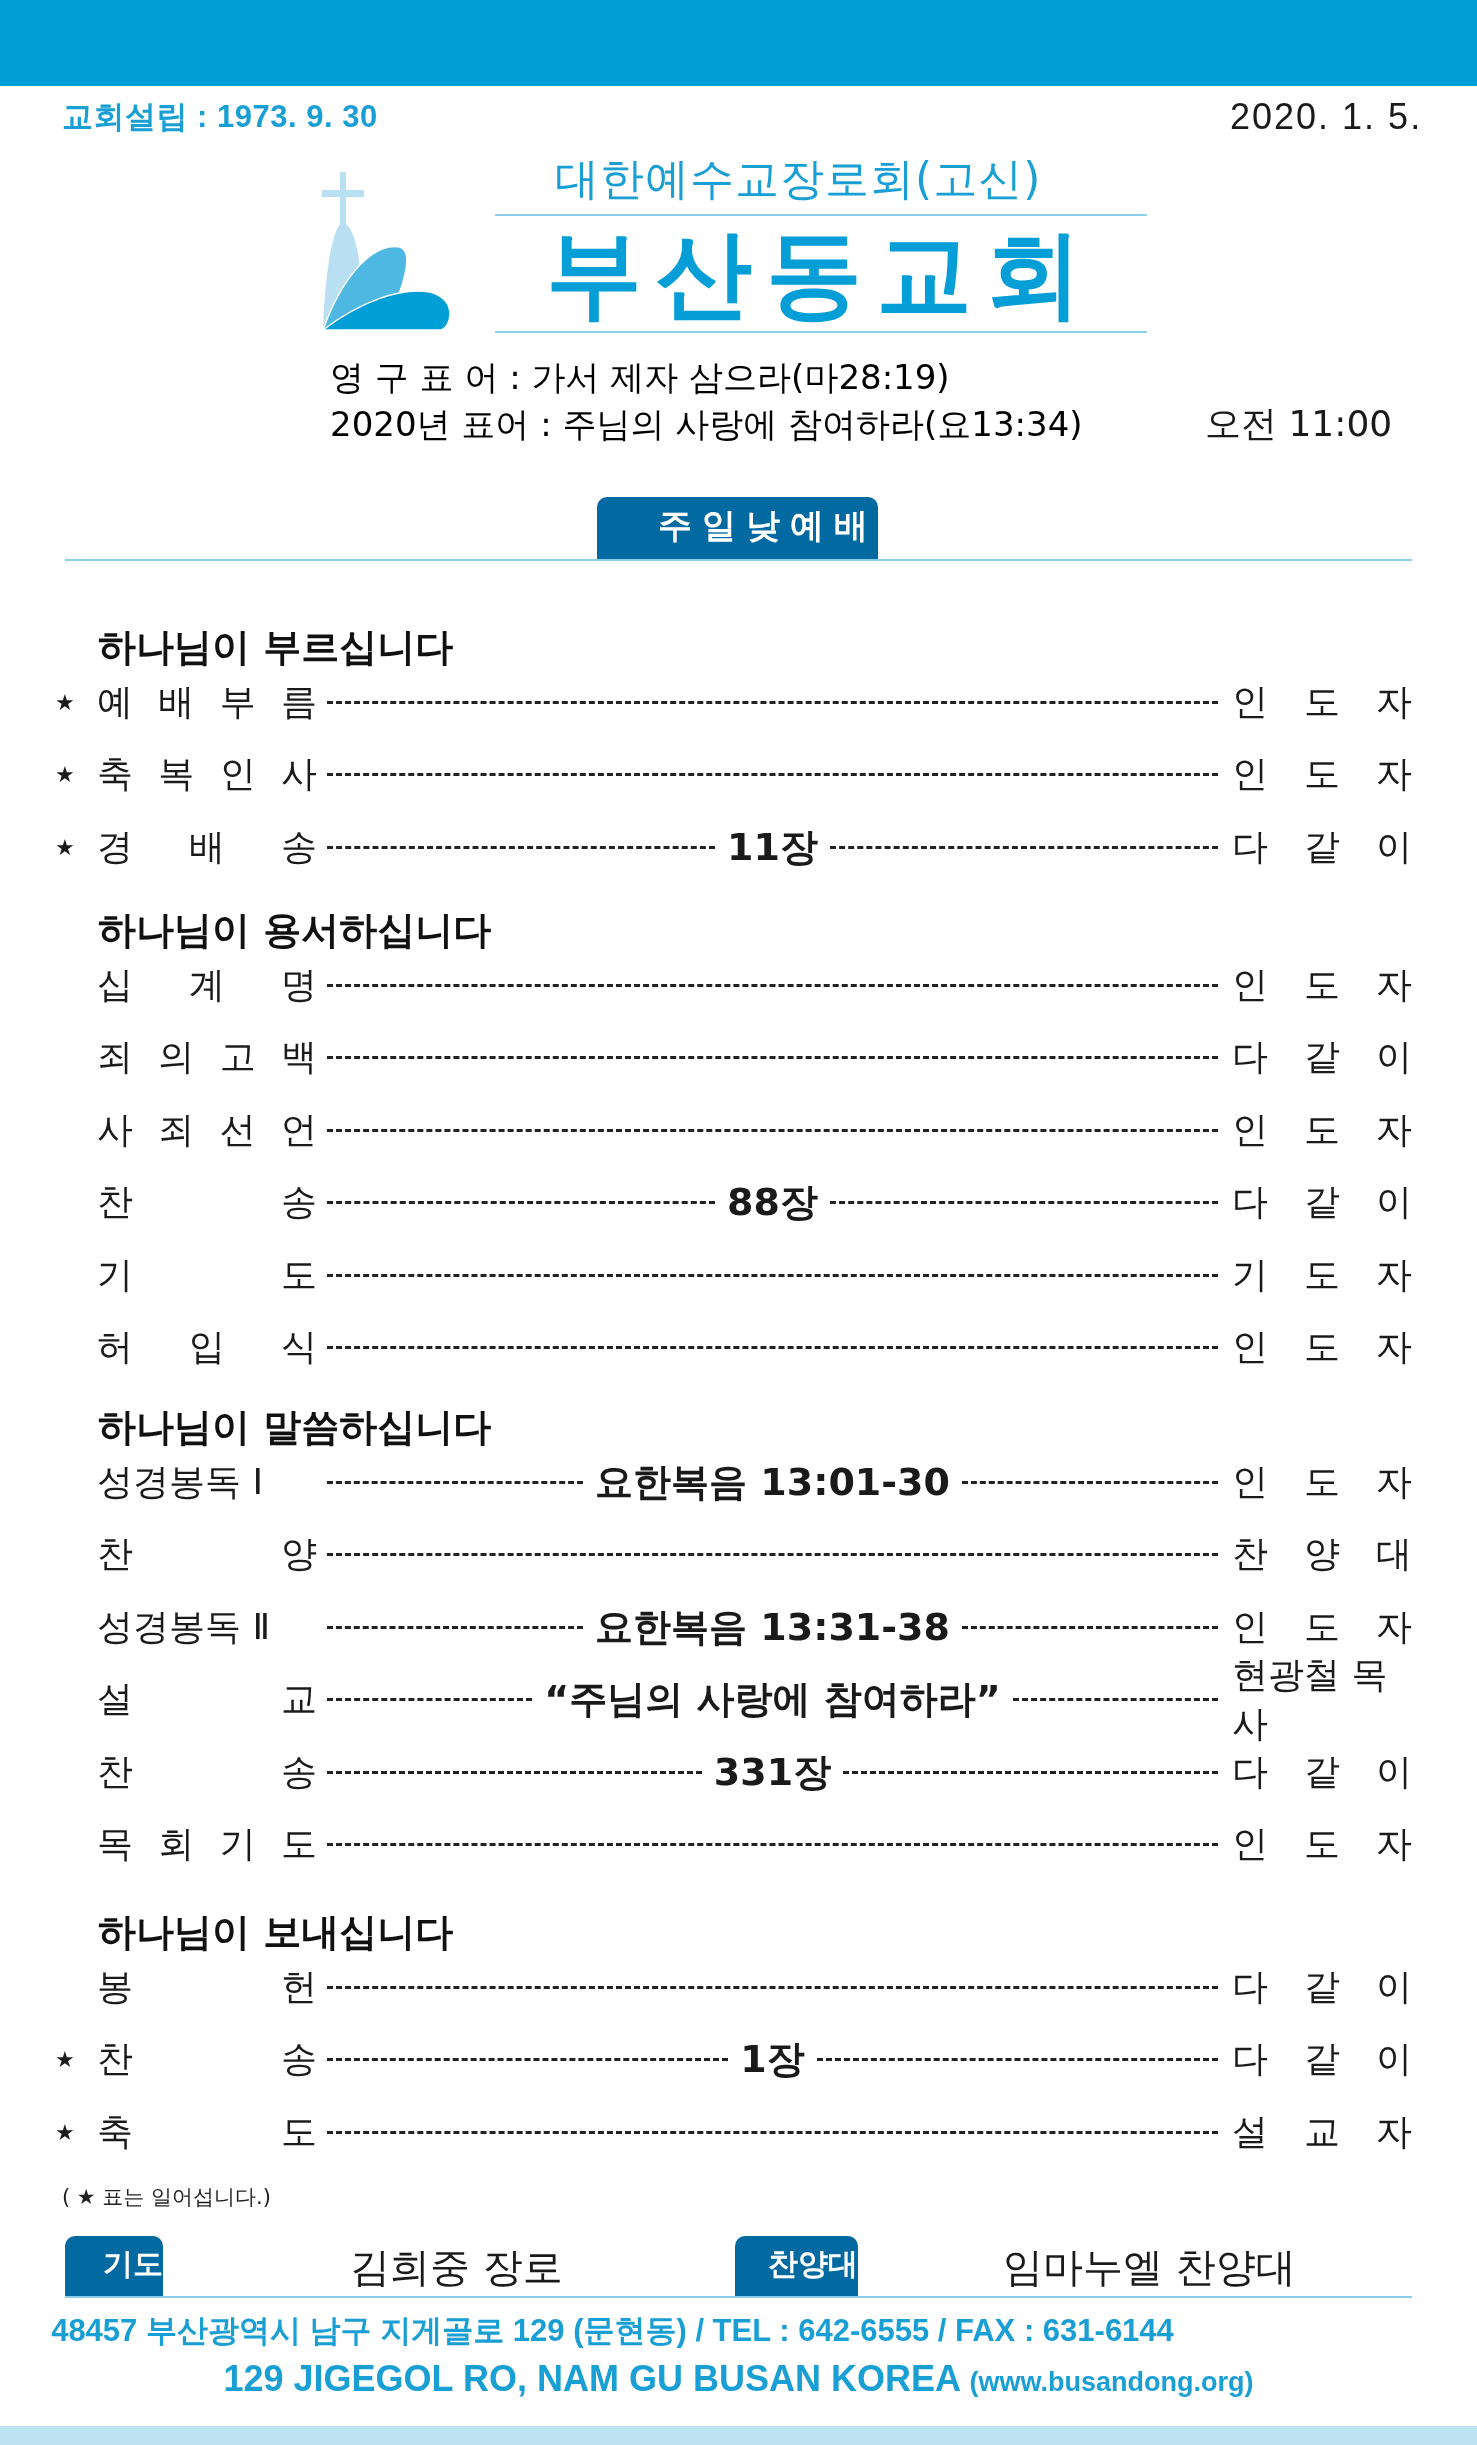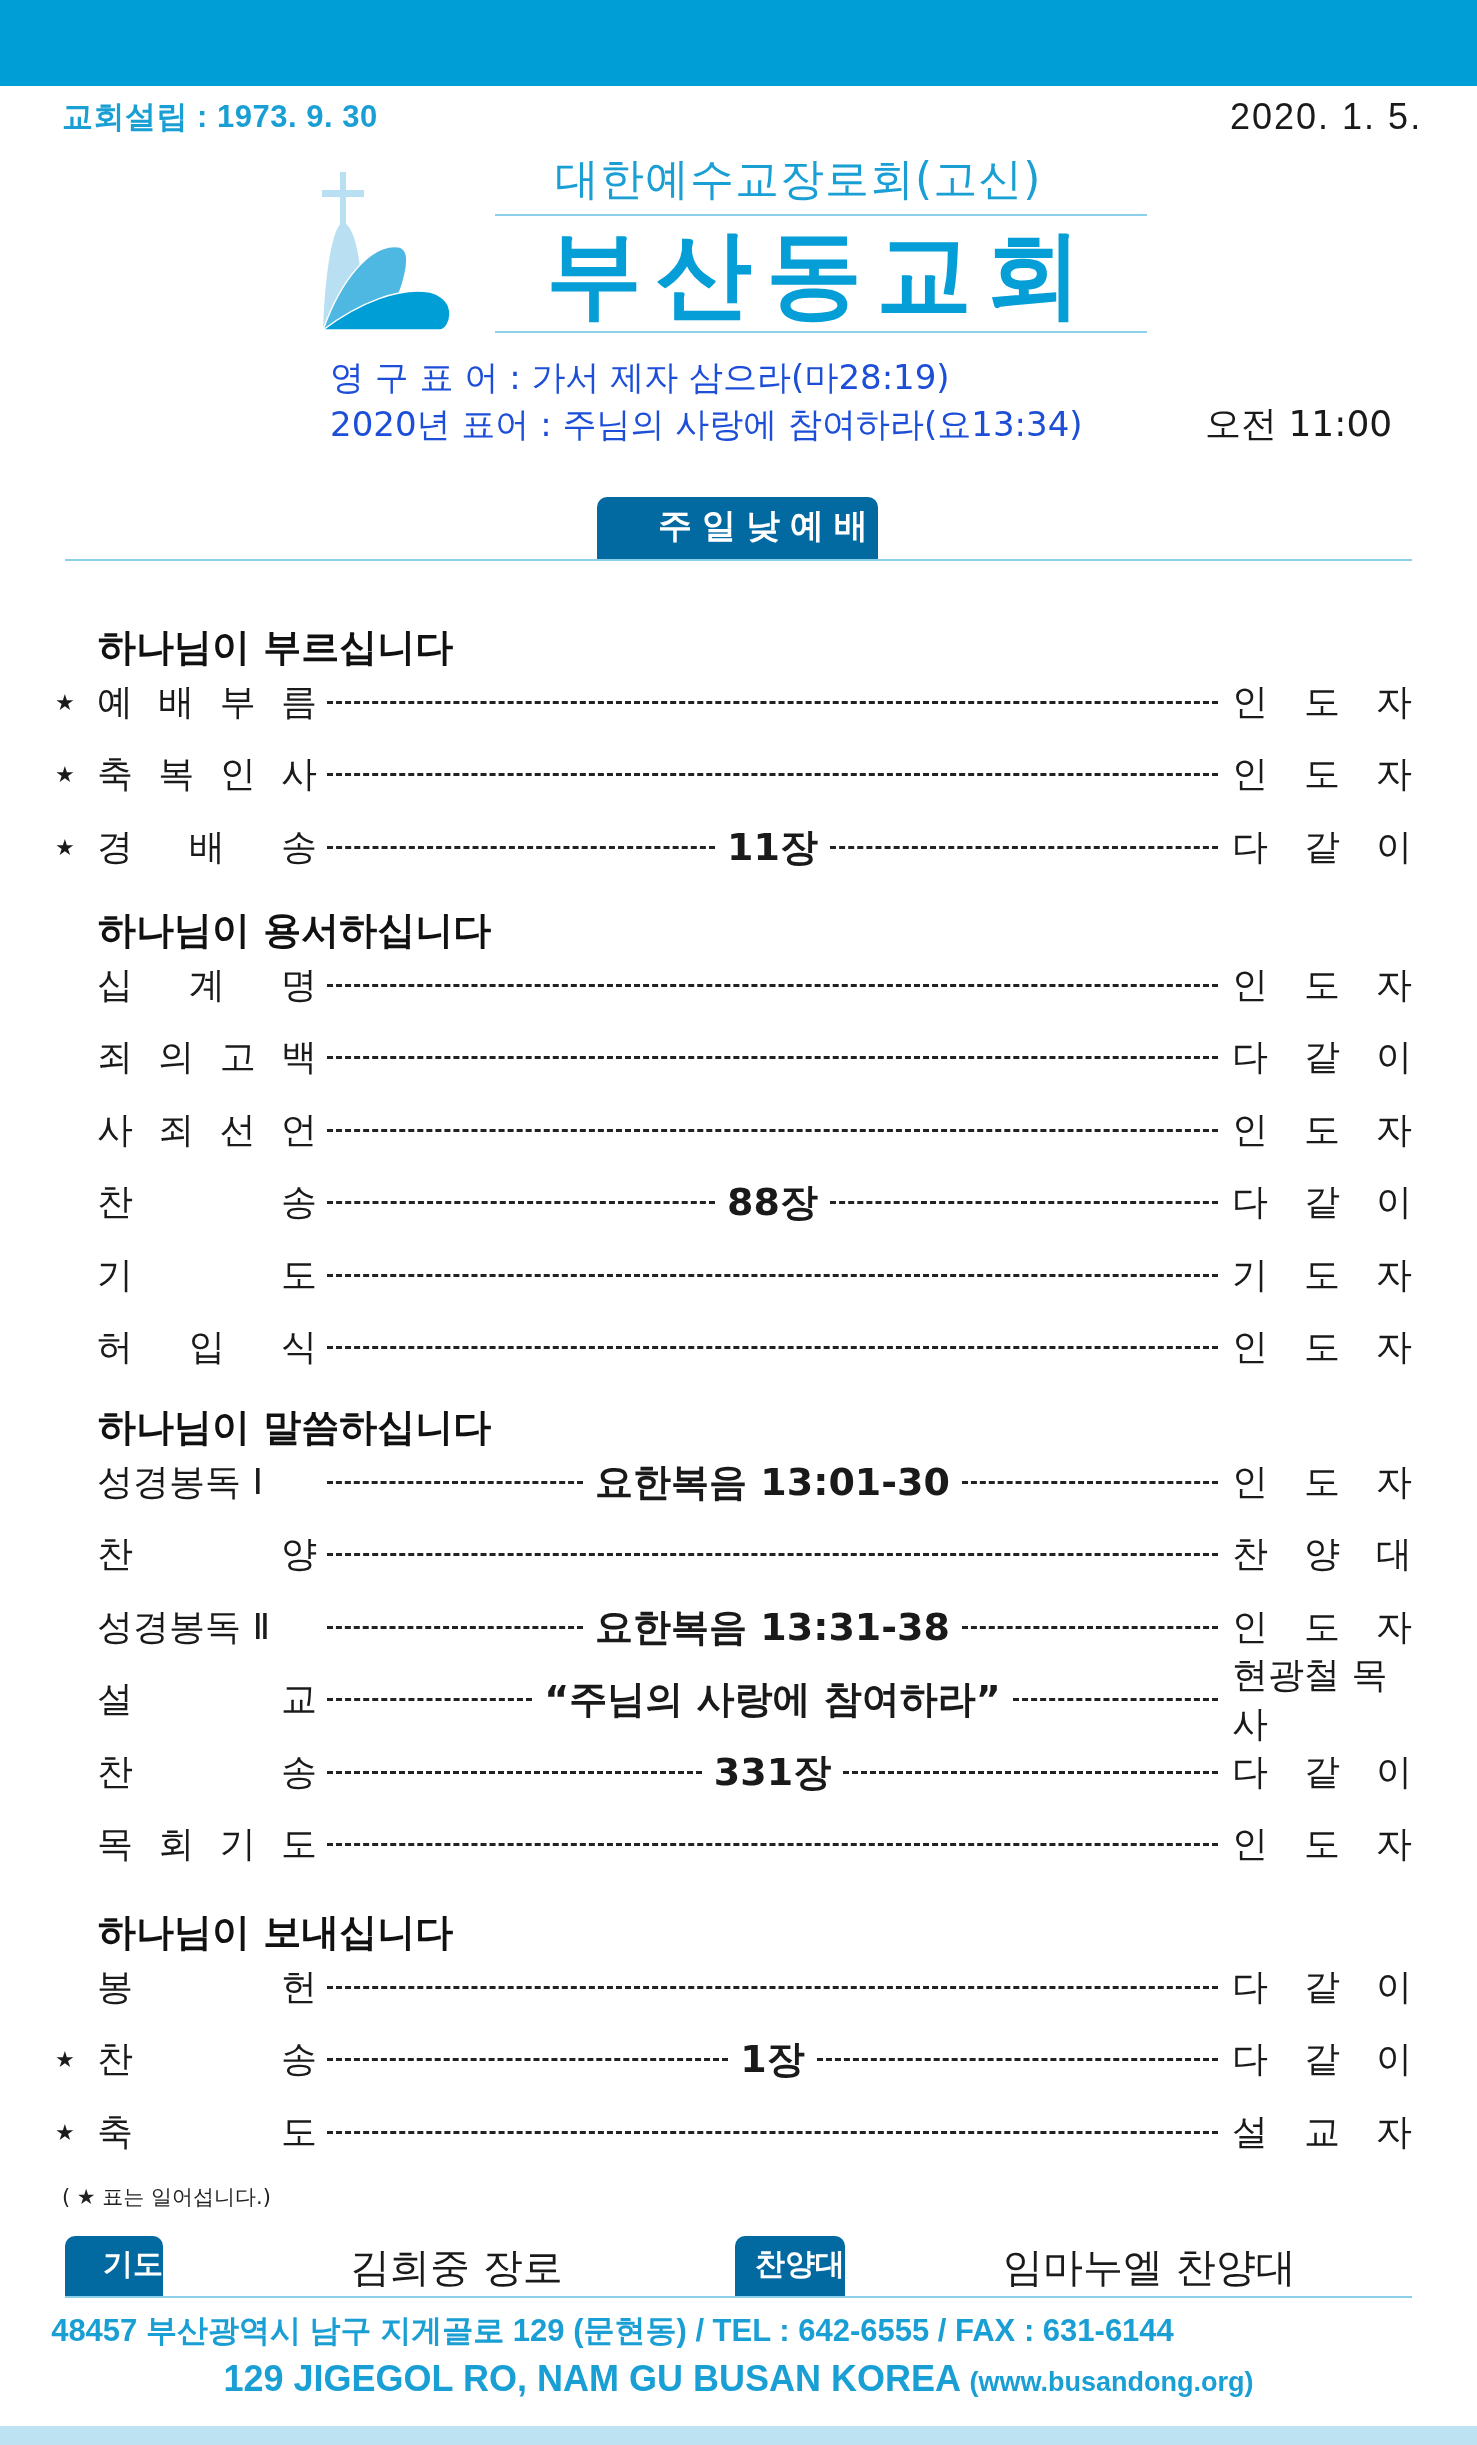--- a/index.html
+++ b/index.html
@@ -8,40 +8,40 @@
       background:#ffffff; font-family:"DejaVu Sans", sans-serif; color:#1a1a1a;
     }
     .abs { position:absolute; }
     .topbar { left:0; top:0; width:1477px; height:86px; background:#009ed6; }
     .founded { left:62px; top:96px; font-size:31px; font-weight:bold; color:#1a9fd4; font-family:"Liberation Sans", sans-serif; letter-spacing:0.5px; }
     .date { left:1205px; top:96px; font-size:36px; color:#1a1a1a; font-family:"Liberation Sans", sans-serif; letter-spacing:2px;margin-left:25px; }
     .logo { left:320px; top:172px; width:148px; height:160px; }
     .denom { left:555px; top:150px; font-size:44px; color:#1a9fd4; font-family:"DejaVu Sans", sans-serif; letter-spacing:1px; }
     .hline { height:2px; background:#8ccfe9; }
     .church-name { left:495px; top:218px; width:652px; height:112px; font-size:96px; font-weight:bold; color:#059ed6; font-family:"DejaVu Sans", sans-serif; letter-spacing:14px; line-height:112px; text-align:center; }
-    .motto { left:330px; font-size:34px; font-family:"DejaVu Sans", sans-serif; color:#1d4ed8; }
+    .motto { left:330px; font-size:34px; font-family:"DejaVu Sans", sans-serif; color:#000000; }
     .motto .lbl { display:inline-block; }
     .time { left:1205px; top:400px; font-size:36px; font-family:"DejaVu Sans", sans-serif; }
     .tab { background:#0369a1; color:#fff; font-weight:bold; border-radius:10px 10px 0 0; text-align:right;font-family:Liberation Mono, monospace; }
     .service-tab { left:597px; top:497px; width:281px; height:63px; font-size:34px; line-height:63px; letter-spacing:10px; }
     .service-line { left:65px; top:559px; width:1347px; height:2px; background:#8ccfe9; }
     .section-title { left:98px; font-size:38px; font-weight:bold; font-family:"DejaVu Sans", sans-serif; color:#111; }
     .row { left:55px; width:1357px; height:60px; display:flex; align-items:center; font-size:36px; font-family:"DejaVu Sans", sans-serif; color:#1a1a1a; }
     .row .star { width:42px; font-size:22px; text-align:left; }
     .row .label { width:220px; display:flex; justify-content:space-between; }
     .row .leader { flex:1; display:flex; align-items:center; margin:0 14px 0 10px; }
     .row .dash { flex:1; height:0; border-top:3px dashed #222; }
     .row .mid { padding:0 12px; font-weight:bold; font-size:38px; white-space:nowrap; }
     .row .who { width:180px; display:flex; justify-content:space-between; }
     .row .who.tight { justify-content:flex-end; letter-spacing:0; }
     .note { left:62px; top:2183px; font-size:21px; font-family:"DejaVu Sans", sans-serif; color:#222; }
     .footer-line { left:65px; top:2296px; width:1347px; height:2px; background:#8ccfe9; }
     .prayer-tab { left:65px; top:2236px; width:98px; height:60px; font-size:30px; line-height:60px; }
     .prayer-name { left:350px; top:2240px; font-size:40px; font-family:"DejaVu Sans", sans-serif; }
-    .choir-tab { left:735px; top:2236px; width:110px; height:60px; font-size:30px; line-height:60px; }
+    .choir-tab { left:735px; top:2236px; width:110px; height:60px; font-size:30px; line-height:60px;padding-left:13px; }
     .choir-name { left:1003px; top:2240px; font-size:40px; font-family:"DejaVu Sans", sans-serif; }
     .addr-ko { left:0; width:1225px; top:2310px; text-align:center; font-size:31px; color:#1a9fd4; font-weight:bold; font-family:"Liberation Sans", sans-serif; }
     .addr-en { left:0; width:1477px; top:2358px; text-align:center; font-size:36px; color:#1a9fd4; font-weight:bold; font-family:"Liberation Sans", sans-serif; }
     .addr-en .web { font-size:27px; }
     .bottombar { left:0; top:2426px; width:1477px; height:19px; background:#bde3f3; }
   </style>
 </head>
 <body>
 
 <div class="abs topbar"></div>

